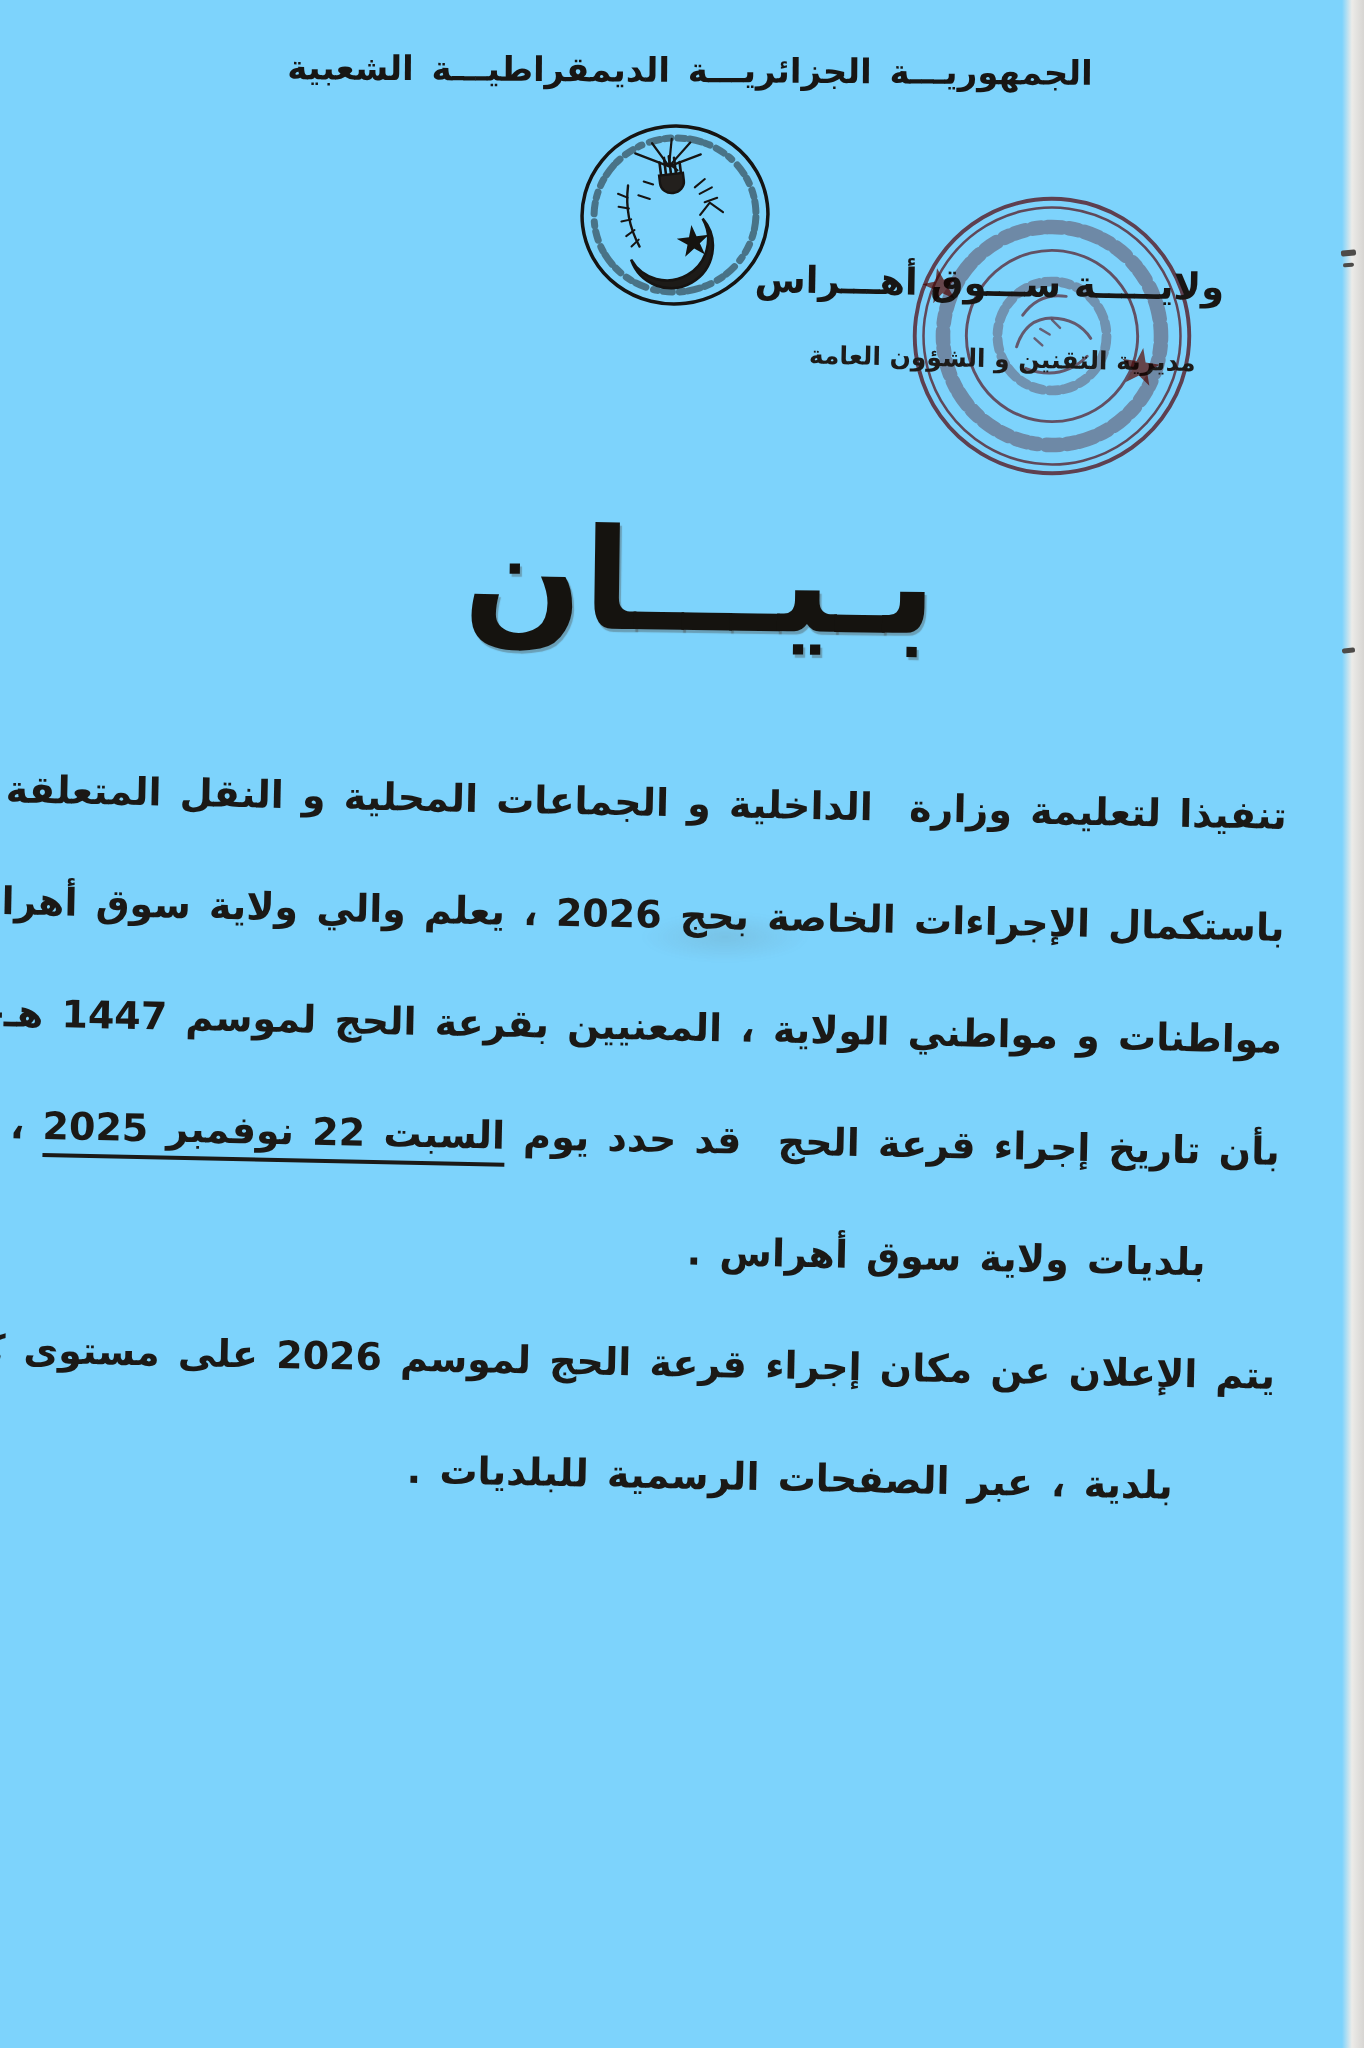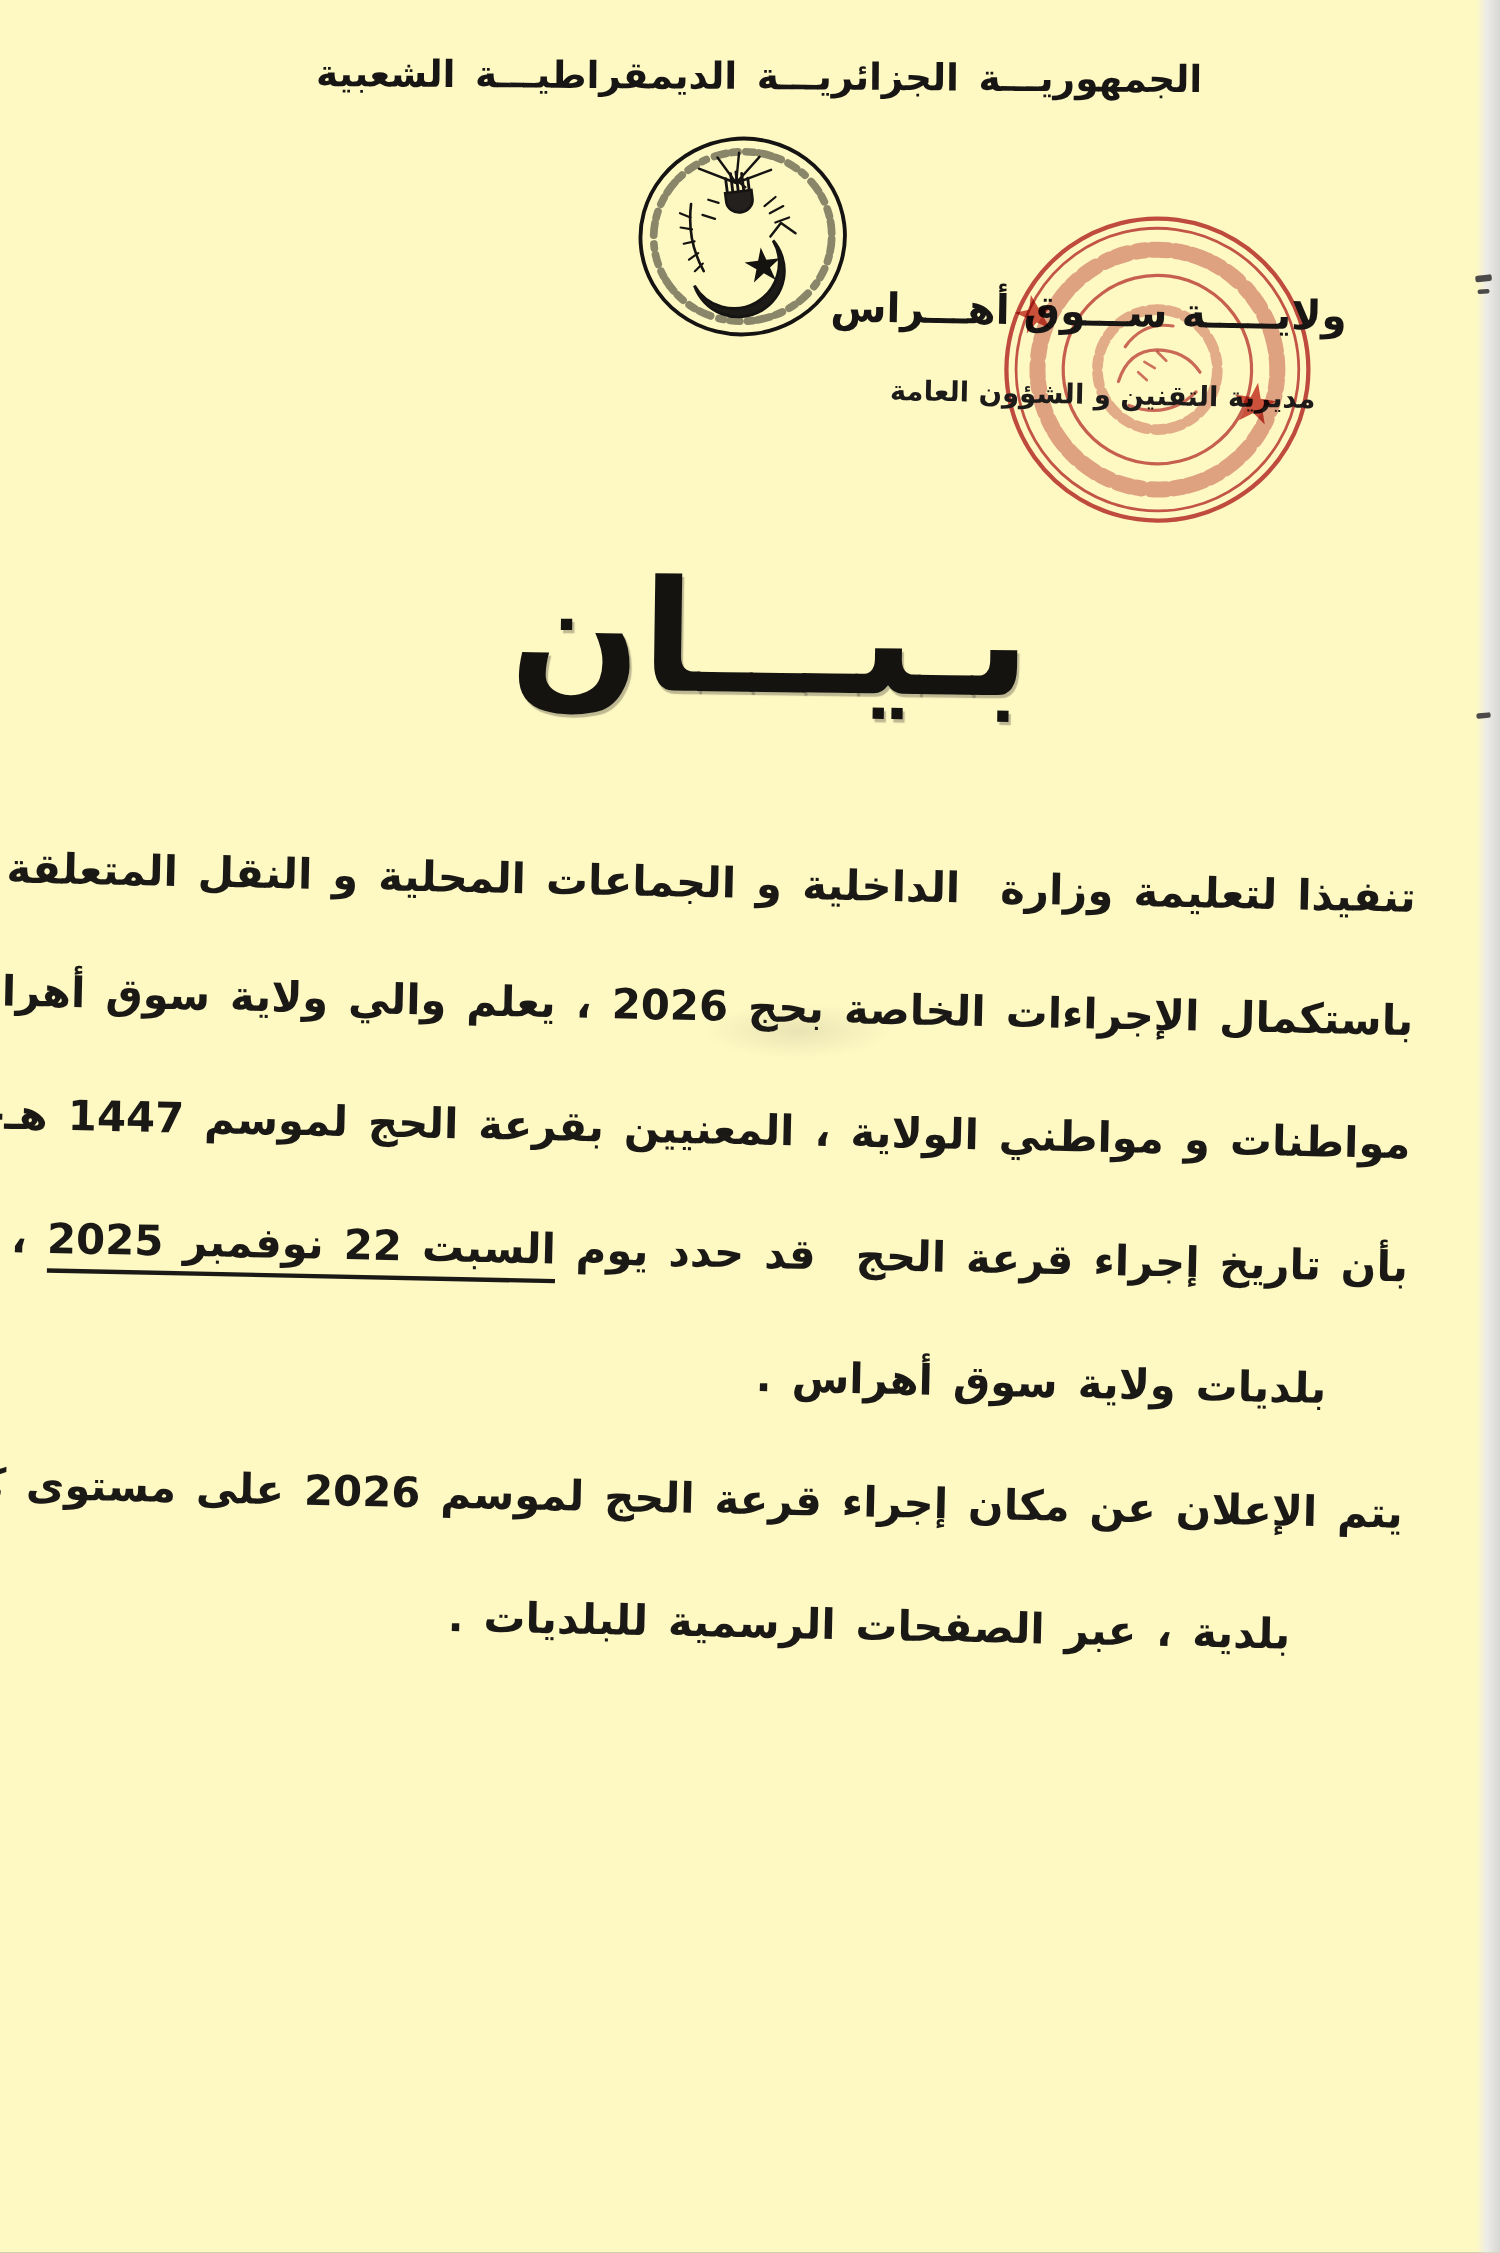--- a/index.html
+++ b/index.html
@@ -1,20 +1,20 @@
 <!DOCTYPE html>
 <html lang="ar" dir="rtl"><head>
 <meta charset="utf-8">
 <style>
   html,body{margin:0;padding:0;background:#888;}
   .page{
     position:relative;
     width:1364px;height:2048px;
     margin:0 auto;
-    background:#fef9c3;
+    background:#7dd3fc;
     overflow:hidden;
     font-family:"DejaVu Sans",sans-serif;
     color:#1c1a18;
     direction:rtl;
   }
   
   .scan-edge{
     position:absolute;top:0;right:0;width:22px;height:100%;
     background:linear-gradient(to left,#d7d5d2 0%,#ecebe8 55%,rgba(236,235,232,0) 100%);
   }

